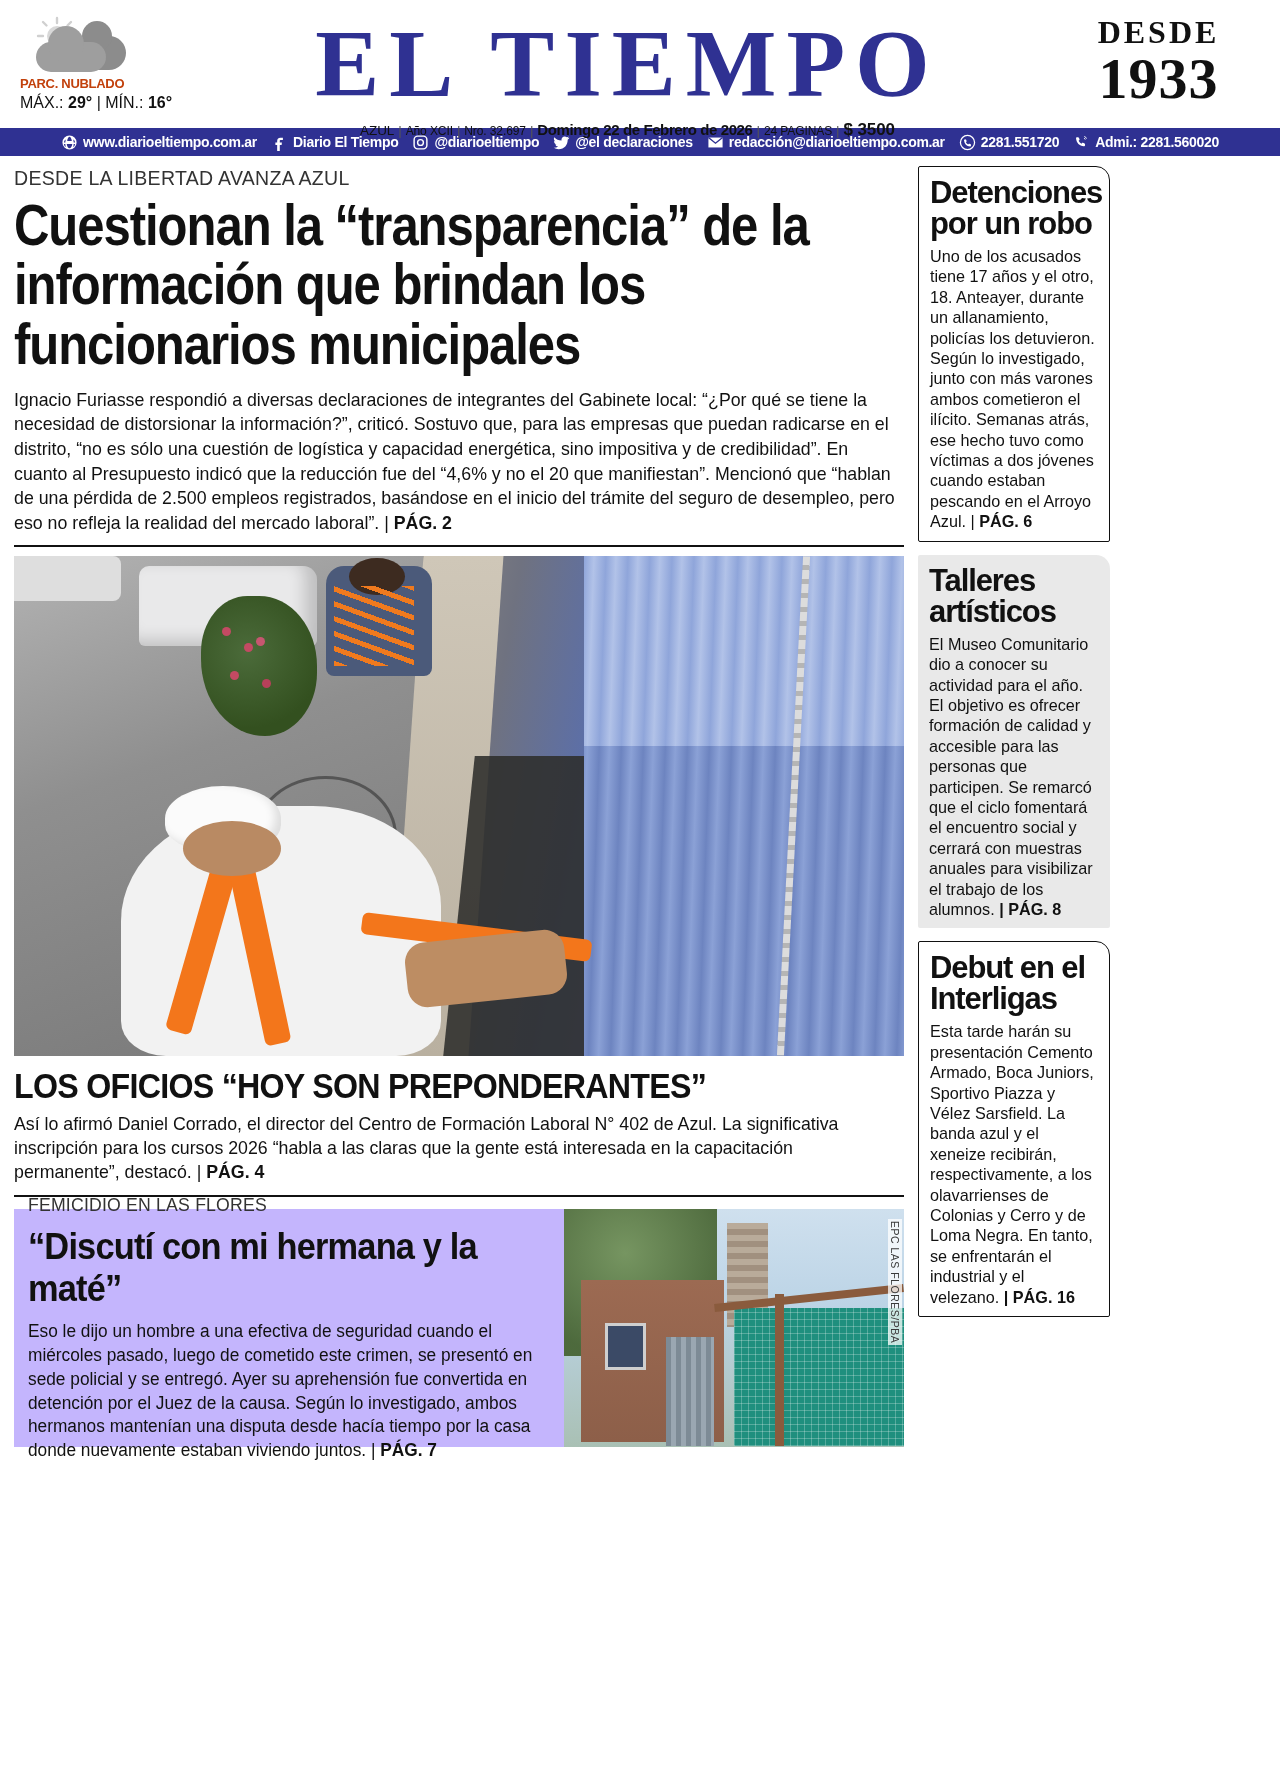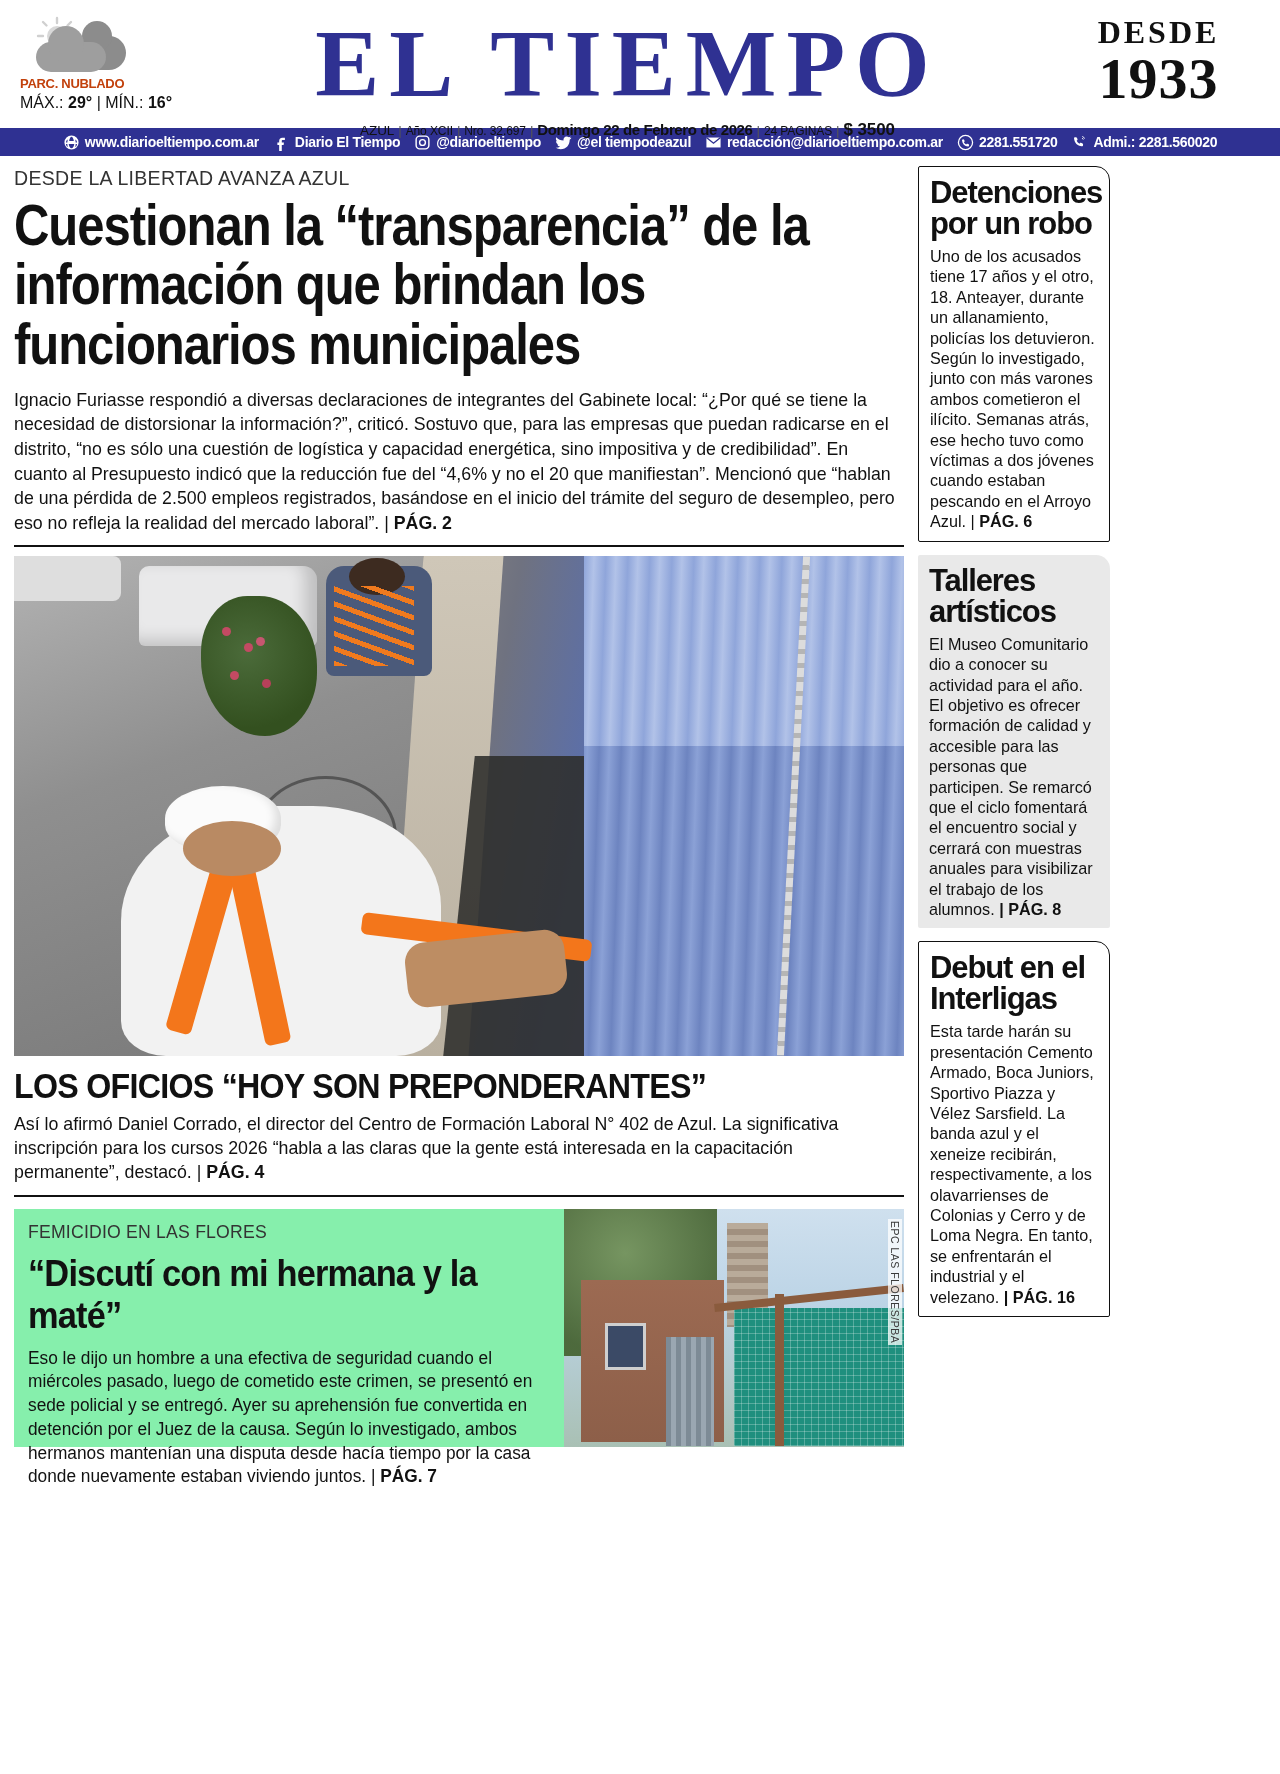--- a/index.html
+++ b/index.html
@@ -155,21 +155,21 @@
   .mid-headline {
     font-weight: 700; font-size: 35px; letter-spacing:-0.8px; color:#111;
     margin-top: 10px; transform: scaleX(0.92); transform-origin:left; width:109%;
   }
   .mid-body {
     margin-top: 6px; font-size: 18.5px; line-height: 1.3; color:#111;
     transform: scaleX(0.96); transform-origin:left; width:104%;
   }
 
   
-  .strip { margin-top: 12px; background:#86efac; display:flex; gap:0; height: 238px; }
+  .strip { margin-top: 12px; background:#c4b5fd; display:flex; gap:0; height: 238px; align-items: center; }
   .strip-text { flex:1; padding: 12px 14px 10px 14px; }
   .strip-kicker { font-size: 19px; color:#333; letter-spacing:0.2px; transform:scaleX(0.93); transform-origin:left;}
   .strip-headline { font-weight:700; font-size: 37px; letter-spacing:-0.9px; margin-top:10px; color:#111;
       transform: scaleX(0.93); transform-origin:left; width:108%;}
   .strip-body { margin-top: 10px; font-size: 18px; line-height: 1.32; color:#111;
       transform: scaleX(0.96); transform-origin:left; width:104%;}
   .strip-photo { width: 340px; height: 238px; position:relative; overflow:hidden;
       background: linear-gradient(180deg,#cfe0ee 0%, #bcd4e6 40%, #a9c0b4 100%); }
   .sp-tree { position:absolute; left:0; top:0; width:45%; height:62%;
       background: radial-gradient(circle at 40% 30%, #6f8f55, #44612f 75%); opacity:.92;}
@@ -273,21 +273,21 @@
           </svg>
         </span>
       <span>@diarioeltiempo</span>
     </div>
     <div class="cb-item">
       <span class="cb-icon">
           <svg viewBox="0 0 24 24">
             <path d="M23 5.2c-.8.4-1.7.6-2.6.8.9-.6 1.6-1.5 2-2.5-.9.5-1.9.9-2.9 1.1A4.5 4.5 0 0012 8.3c0 .3 0 .7.1 1A12.8 12.8 0 012 4.6a4.5 4.5 0 001.4 6 4.4 4.4 0 01-2-.6v.1c0 2.2 1.5 4 3.6 4.4a4.5 4.5 0 01-2 .1 4.5 4.5 0 004.2 3.1A9 9 0 011 19.5a12.7 12.7 0 006.9 2c8.3 0 12.8-6.8 12.8-12.8v-.6c.9-.6 1.7-1.5 2.3-2.4z"></path>
           </svg>
         </span>
-      <span>@el tiempodeazul</span>
+      <span>@el declaraciones</span>
     </div>
     <div class="cb-item">
       <span class="cb-icon">
           <svg viewBox="0 0 24 24">
             <path d="M2 5h20v14H2z" fill="#fff"></path>
             <path d="M2 5l10 8 10-8" fill="none" stroke="#2f3192" stroke-width="2"></path>
           </svg>
         </span>
       <span>redacción@diarioeltiempo.com.ar</span>
     </div>

